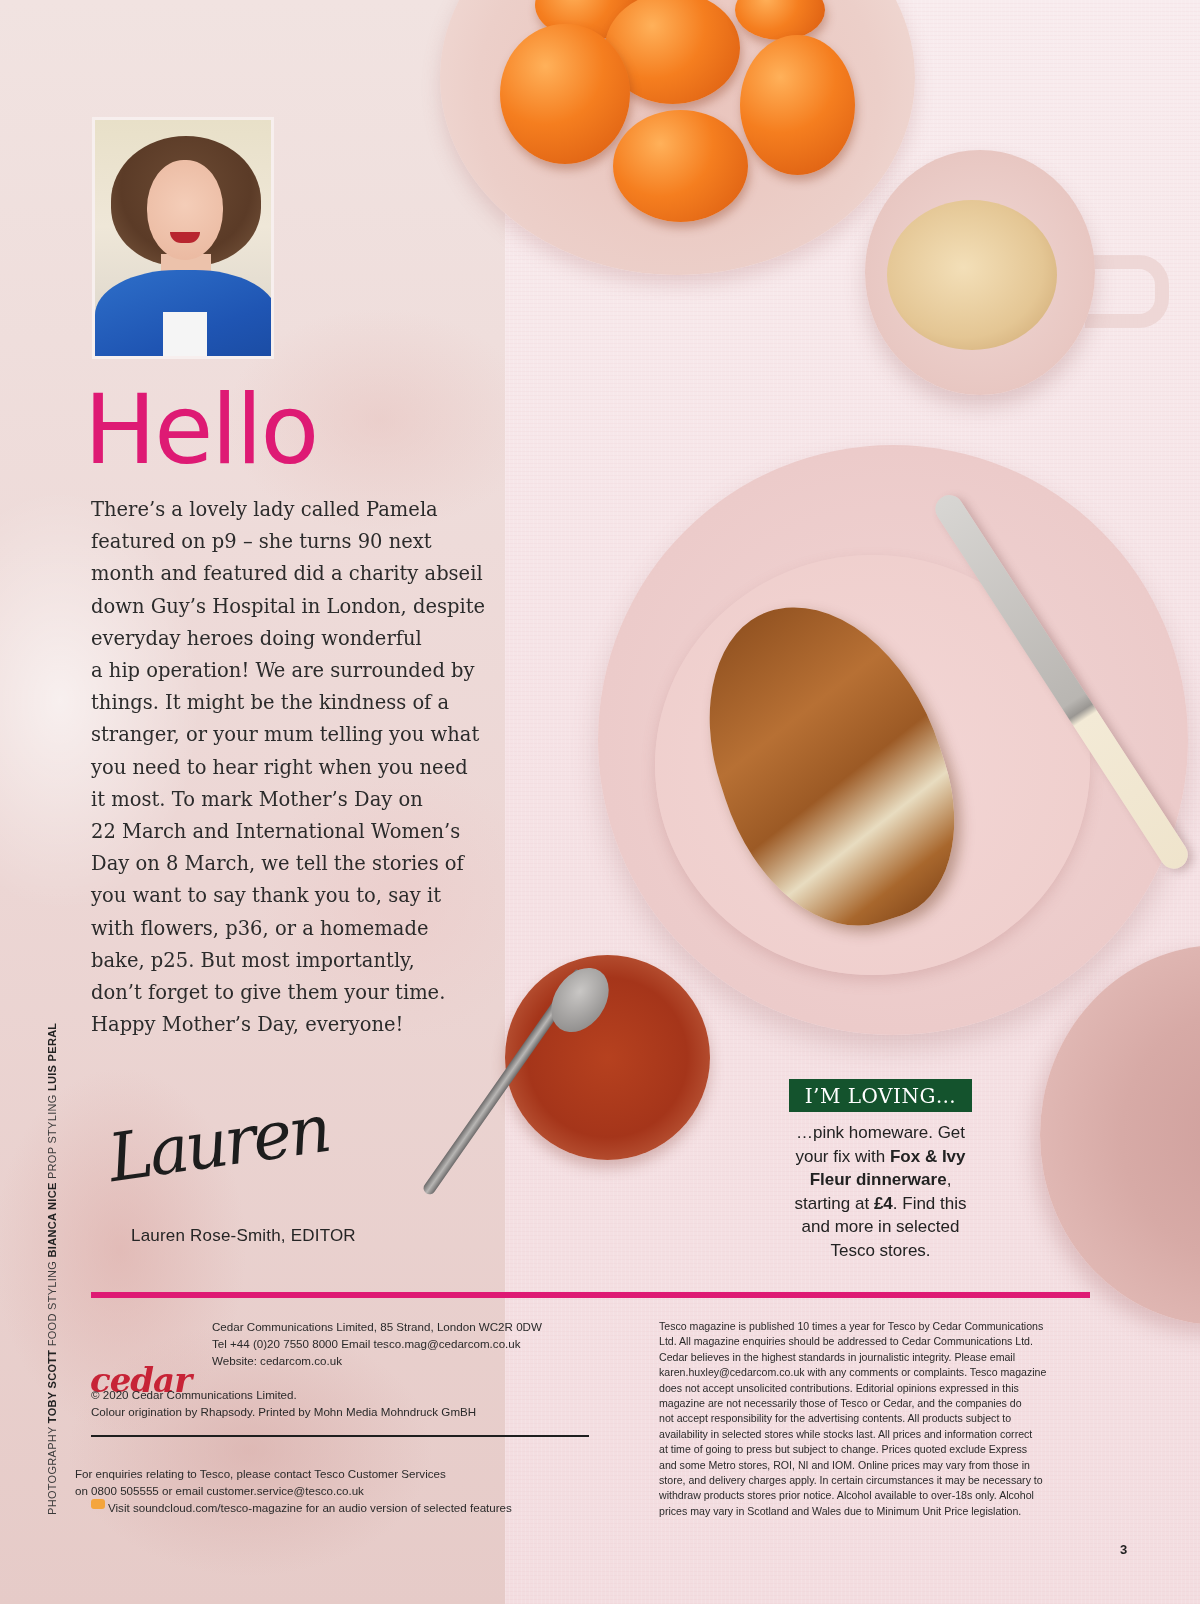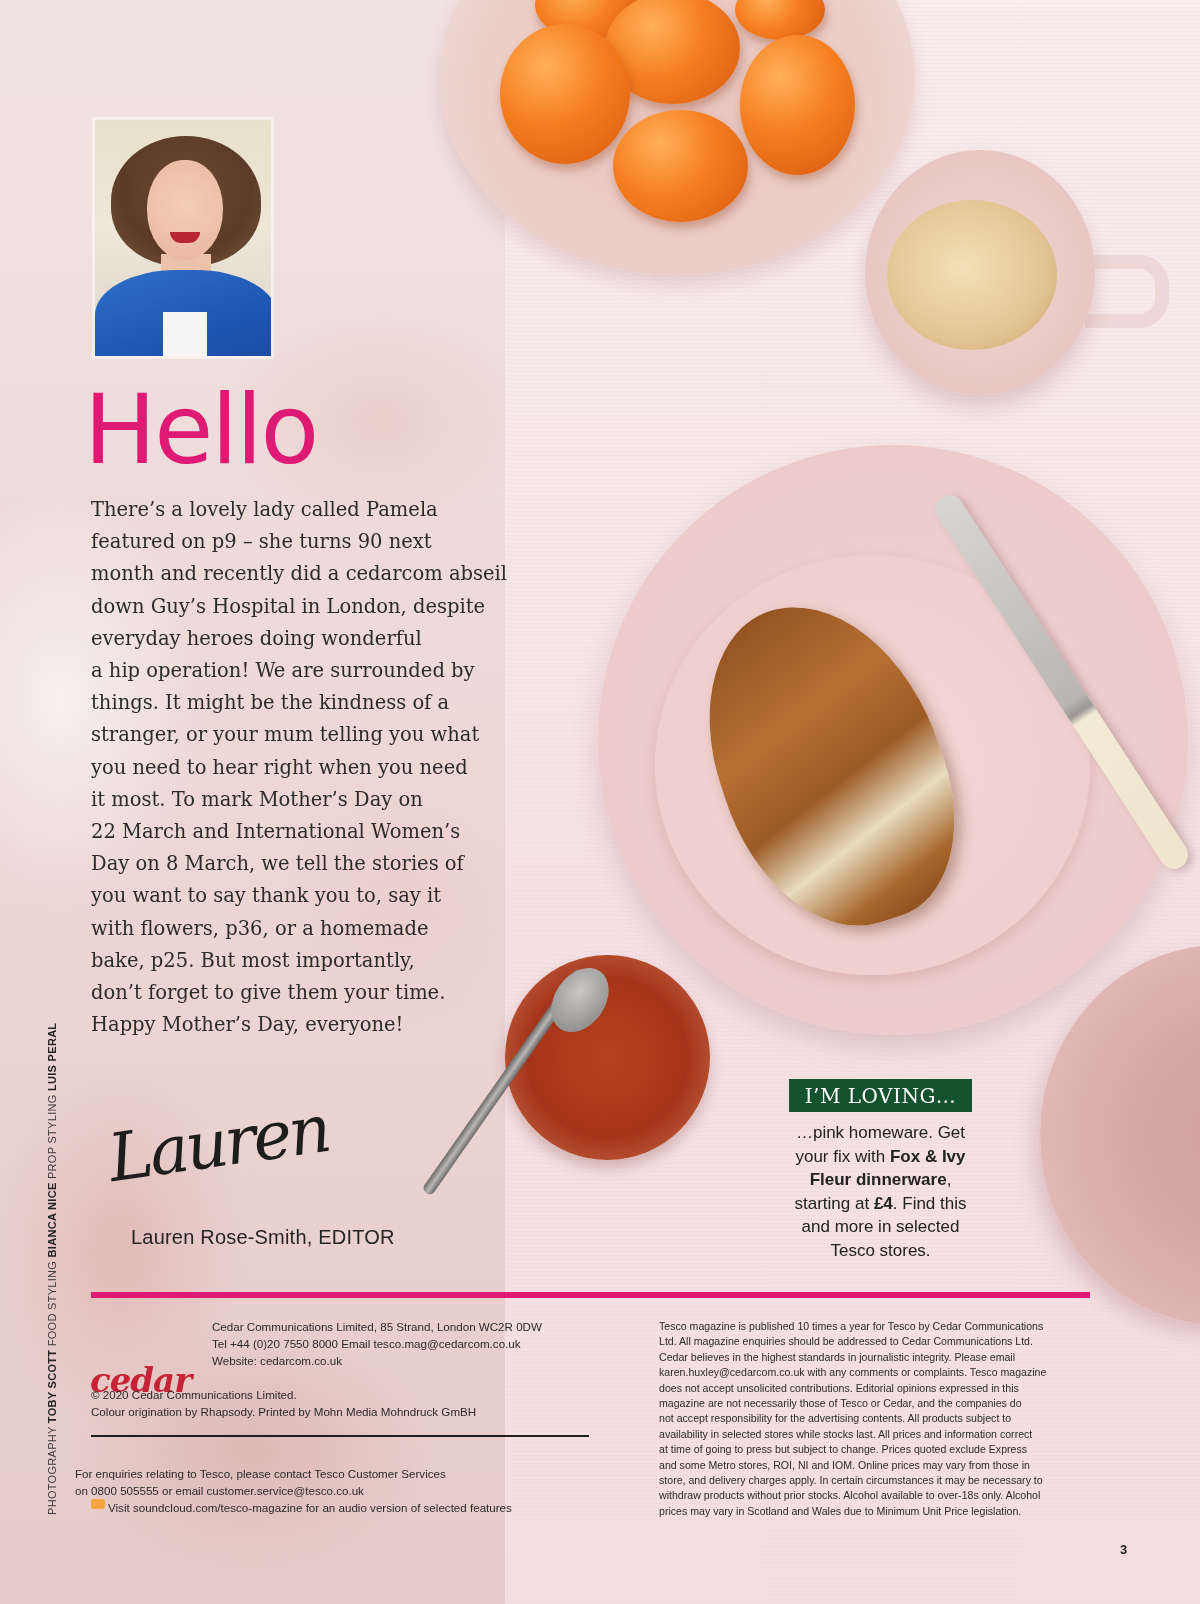--- a/index.html
+++ b/index.html
@@ -137,21 +137,21 @@
       color: #2b2b2b; margin: 0;
     }
     .body-text span { display: block; white-space: nowrap; }
     .signature {
       position: absolute; left: 108px; top: 1105px;
       font-family: "DejaVu Serif", serif; font-style: italic; font-size: 66px;
       color: #1d1d1d; transform: rotate(-8deg); letter-spacing: -3px;
     }
     .editor-line {
       position: absolute; left: 131px; top: 1226px;
-      font-size: 20px; color: #252525; letter-spacing: 0.2px;
+      font-size: 17px; color: #252525; letter-spacing: 0.2px;
     }
     .credits {
       position: absolute; left: 46px; top: 1515px; width: 520px; height: 18px;
       transform: rotate(-90deg); transform-origin: top left;
       font-size: 11px; letter-spacing: 0.3px; color: #3a3a3a; white-space: nowrap;
     }
     .credits b { color: #222; }
     .loving-badge {
       position: absolute; left: 789px; top: 1079px; width: 183px; height: 33px;
       background: #14532d; color: #fff;
@@ -225,21 +225,21 @@
   <div class="smile"></div>
   <div class="jacket"></div>
   <div class="shirt"></div>
 </div>
 
 <h1 class="hello" style="margin:0;">Hello</h1>
 
 <div class="body-text">
   <span>There’s a lovely lady called Pamela</span>
   <span>featured on p9 – she turns 90 next</span>
-  <span>month and recently did a cedarcom abseil</span>
+  <span>month and featured did a charity abseil</span>
   <span>down Guy’s Hospital in London, despite</span>
   <span>everyday heroes doing wonderful</span>
   <span>a hip operation! We are surrounded by</span>
   <span>things. It might be the kindness of a</span>
   <span>stranger, or your mum telling you what</span>
   <span>you need to hear right when you need</span>
   <span>it most. To mark Mother’s Day on</span>
   <span>22 March and International Women’s</span>
   <span>Day on 8 March, we tell the stories of</span>
   <span>you want to say thank you to, say it</span>
@@ -302,17 +302,17 @@
   <div>Ltd. All magazine enquiries should be addressed to Cedar Communications Ltd.</div>
   <div>Cedar believes in the highest standards in journalistic integrity. Please email</div>
   <div>karen.huxley@cedarcom.co.uk with any comments or complaints. Tesco magazine</div>
   <div>does not accept unsolicited contributions. Editorial opinions expressed in this</div>
   <div>magazine are not necessarily those of Tesco or Cedar, and the companies do</div>
   <div>not accept responsibility for the advertising contents. All products subject to</div>
   <div>availability in selected stores while stocks last. All prices and information correct</div>
   <div>at time of going to press but subject to change. Prices quoted exclude Express</div>
   <div>and some Metro stores, ROI, NI and IOM. Online prices may vary from those in</div>
   <div>store, and delivery charges apply. In certain circumstances it may be necessary to</div>
-  <div>withdraw products without prior stocks. Alcohol available to over-18s only. Alcohol</div>
+  <div>withdraw products stores prior notice. Alcohol available to over-18s only. Alcohol</div>
   <div>prices may vary in Scotland and Wales due to Minimum Unit Price legislation.</div>
 </div>
 
 <div class="page-number">3</div>
 
 </body></html>

